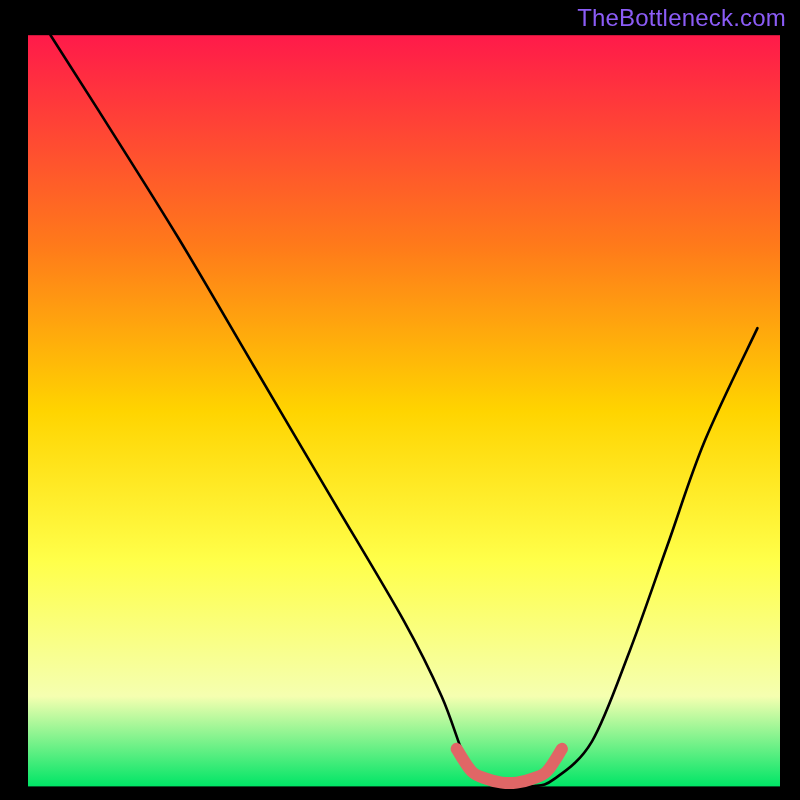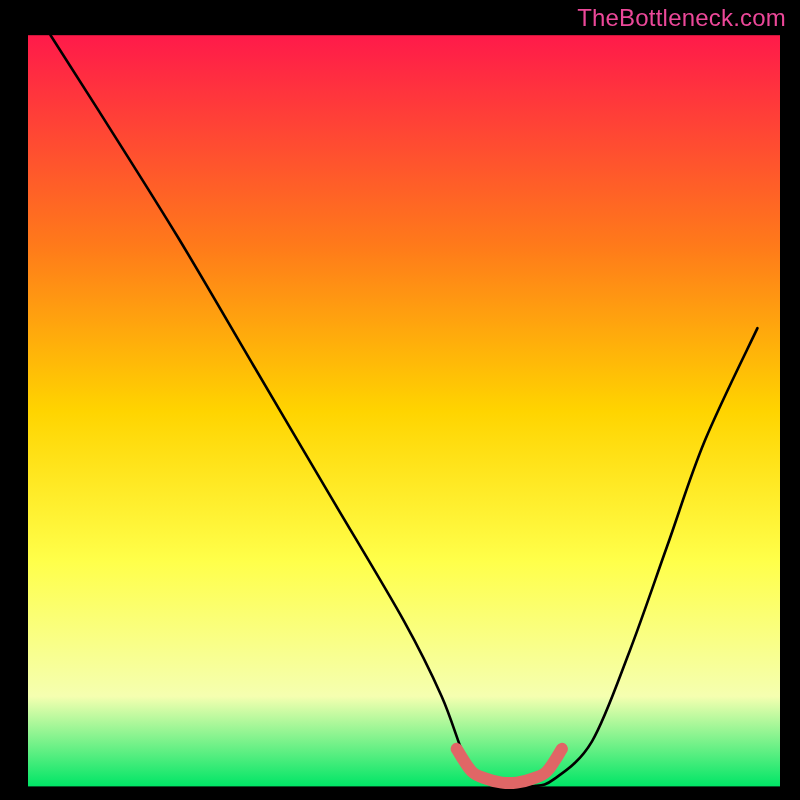--- a/index.html
+++ b/index.html
@@ -17,21 +17,21 @@
     height: 800px;
     background: #000;
     box-sizing: border-box;
   }
   .watermark {
     position: absolute;
     top: 4px;
     right: 14px;
     font-size: 24px;
     font-weight: 400;
-    color: #ec4899;
+    color: #8b5cf6;
     letter-spacing: 0.2px;
     z-index: 5;
     user-select: none;
   }
   svg {
     position: absolute;
     top: 0;
     left: 0;
   }
 </style>

